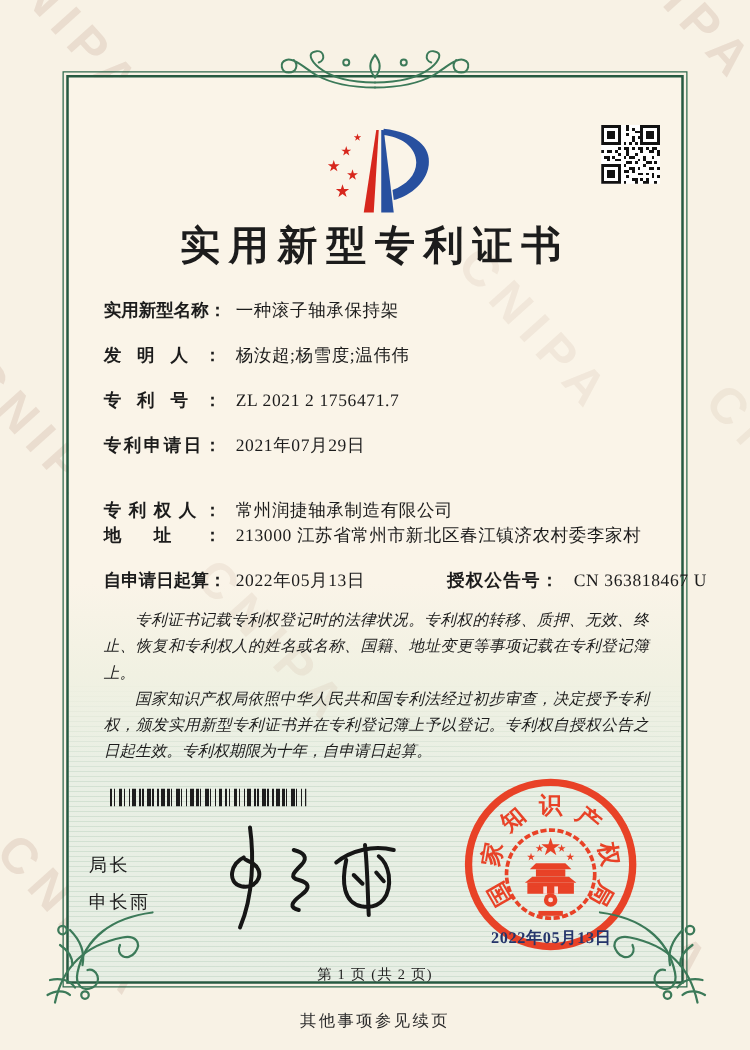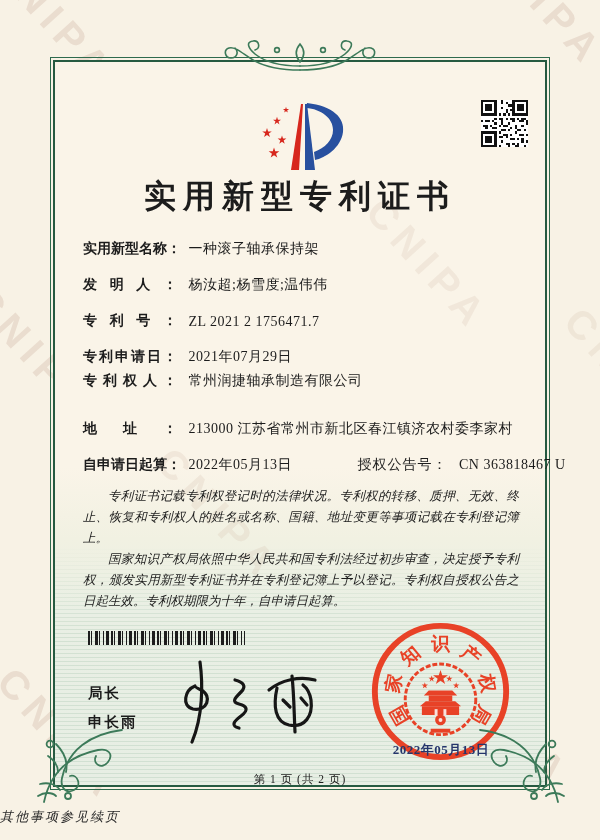--- a/index.html
+++ b/index.html
@@ -53,61 +53,61 @@
     font-size:32px; font-weight:bold; letter-spacing:7px; z-index:3; white-space:nowrap;
   }
   
   .fields{position:absolute; left:28px; right:22px; top:178px; z-index:3;}
   .frow{position:absolute; left:0; right:0; white-space:nowrap; font-size:14px;}
   .frow .flabel{
     display:inline-block; width:94px; text-align:justify; text-align-last:justify;
     -moz-text-align-last:justify; vertical-align:bottom; font-weight:600;
   }
   .frow .fvalue{margin-left:8px; letter-spacing:0.5px; font-weight:400;}
-  .frow .flabel2{margin-left:62px; font-weight:400; letter-spacing:1px;}
+  .frow .flabel2{margin-left:62px; font-weight:700; letter-spacing:1px;}
   .r0{top:0px;} .r1{top:36px;} .r2{top:72px;} .r3{top:108px;}
-  .r4{top:132px;} .r5{top:180px;} .r6{top:216px;}
+  .r4{top:160px;} .r5{top:180px;} .r6{top:216px;}
   
   .body-text{
     position:absolute; left:28px; right:26px; top:424px; z-index:3;
     font-size:12.5px; line-height:21px; text-align:justify; font-style:italic;
   }
   .body-text p{margin:0; text-indent:2em;}
   
   .barcode{
     position:absolute; left:33px; top:569px; width:157px; height:14px; z-index:3;
     background:repeating-linear-gradient(90deg,
       #1d1d1d 0px,#1d1d1d 2px, transparent 2px,transparent 3px,
       #1d1d1d 3px,#1d1d1d 4px, transparent 4px,transparent 7px,
       #1d1d1d 7px,#1d1d1d 10px, transparent 10px,transparent 11px,
       #1d1d1d 11px,#1d1d1d 12px, transparent 12px,transparent 15px,
       #1d1d1d 15px,#1d1d1d 16px, transparent 16px,transparent 18px,
       #1d1d1d 18px,#1d1d1d 21px, transparent 21px,transparent 23px);
   }
   
   .director{
-    position:absolute; left:33px; top:617px; z-index:3;
+    position:absolute; left:16px; top:617px; z-index:3;
     font-family:"Liberation Sans","DejaVu Sans",sans-serif;
-    font-weight:bold; font-size:14.5px; letter-spacing:2px; line-height:29px;
+    font-weight:normal; font-size:14.5px; letter-spacing:2px; line-height:29px;
   }
   .signature{position:absolute; left:118px; top:588px; z-index:3;}
   
   .seal{position:absolute; left:312px; top:556px; width:147px; height:147px; z-index:3;}
   .seal-date{
     position:absolute; left:316px; top:679px; width:140px; text-align:center; z-index:4;
     font-size:13px; font-weight:bold; letter-spacing:0.5px; color:#25356b;
   }
   
   .page-num{
     position:absolute; left:0; right:0; top:710px; text-align:center;
     font-size:11.5px; letter-spacing:1px; z-index:3;
   }
   .continuation{
-    position:absolute; left:0; right:0; top:808px; 
-    font-size:13px; font-style:italic; letter-spacing:2px; z-index:2; color:#2a2a2a;
+    position:absolute; left:0; right:0; top:808px; text-align:center;
+    font-size:13px; letter-spacing:2px; z-index:2; color:#2a2a2a;
   }
 </style>
 </head>
 <body>
 
 <div class="page">
 
   <span class="wm" style="left:-28px; top:-4px;">CNIPA</span>
   <span class="wm" style="left:462px; top:-22px;">CNIPA</span>
   <span class="wm" style="left:-48px; top:330px;">CNIPA</span>

